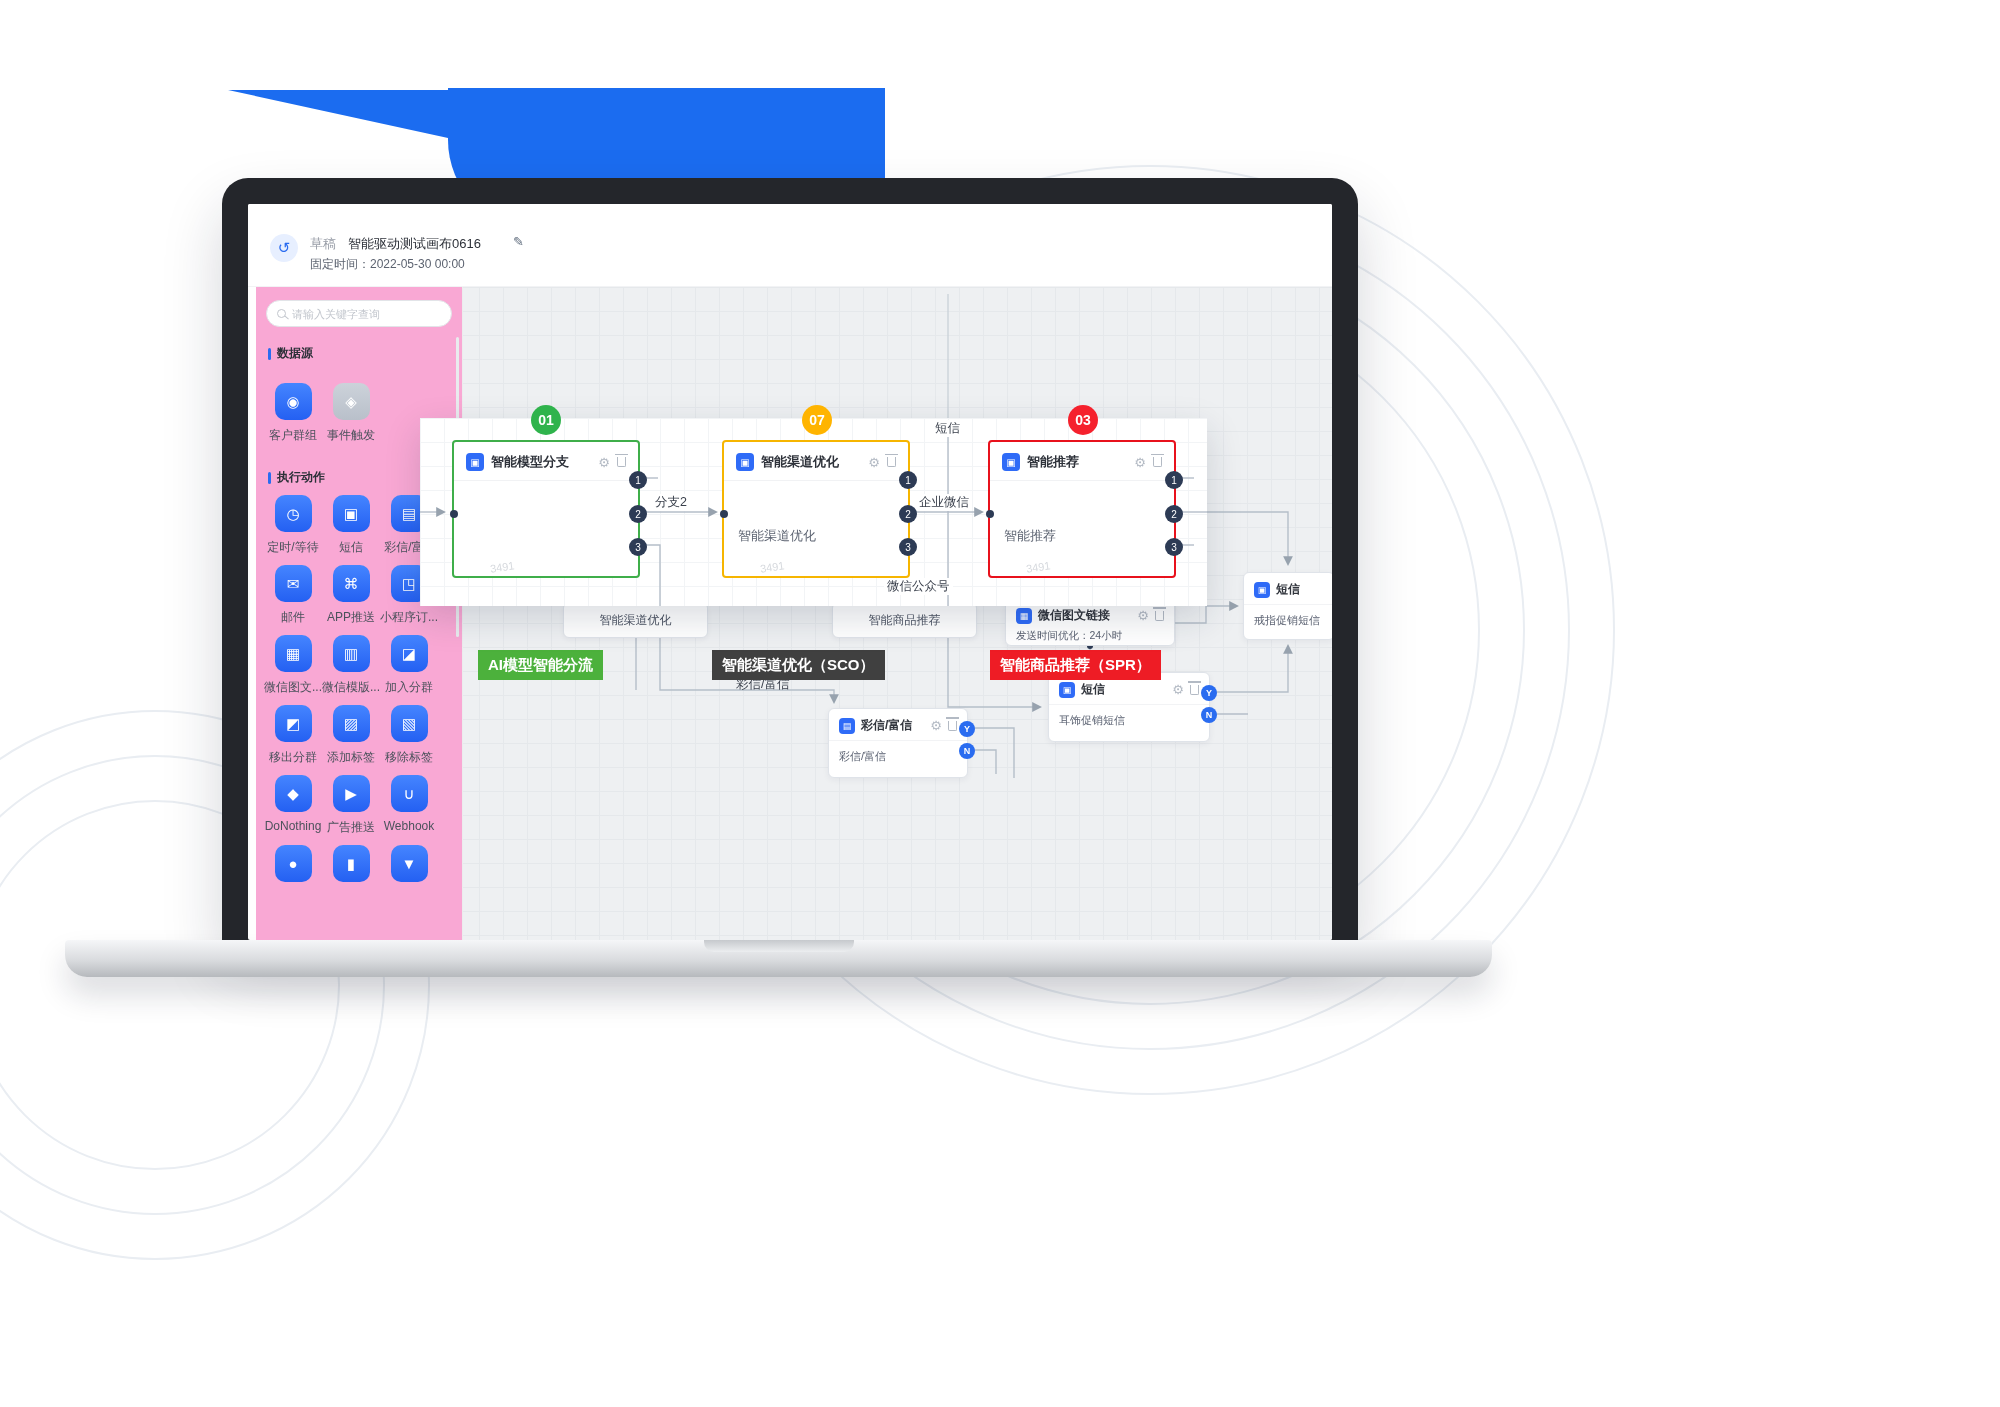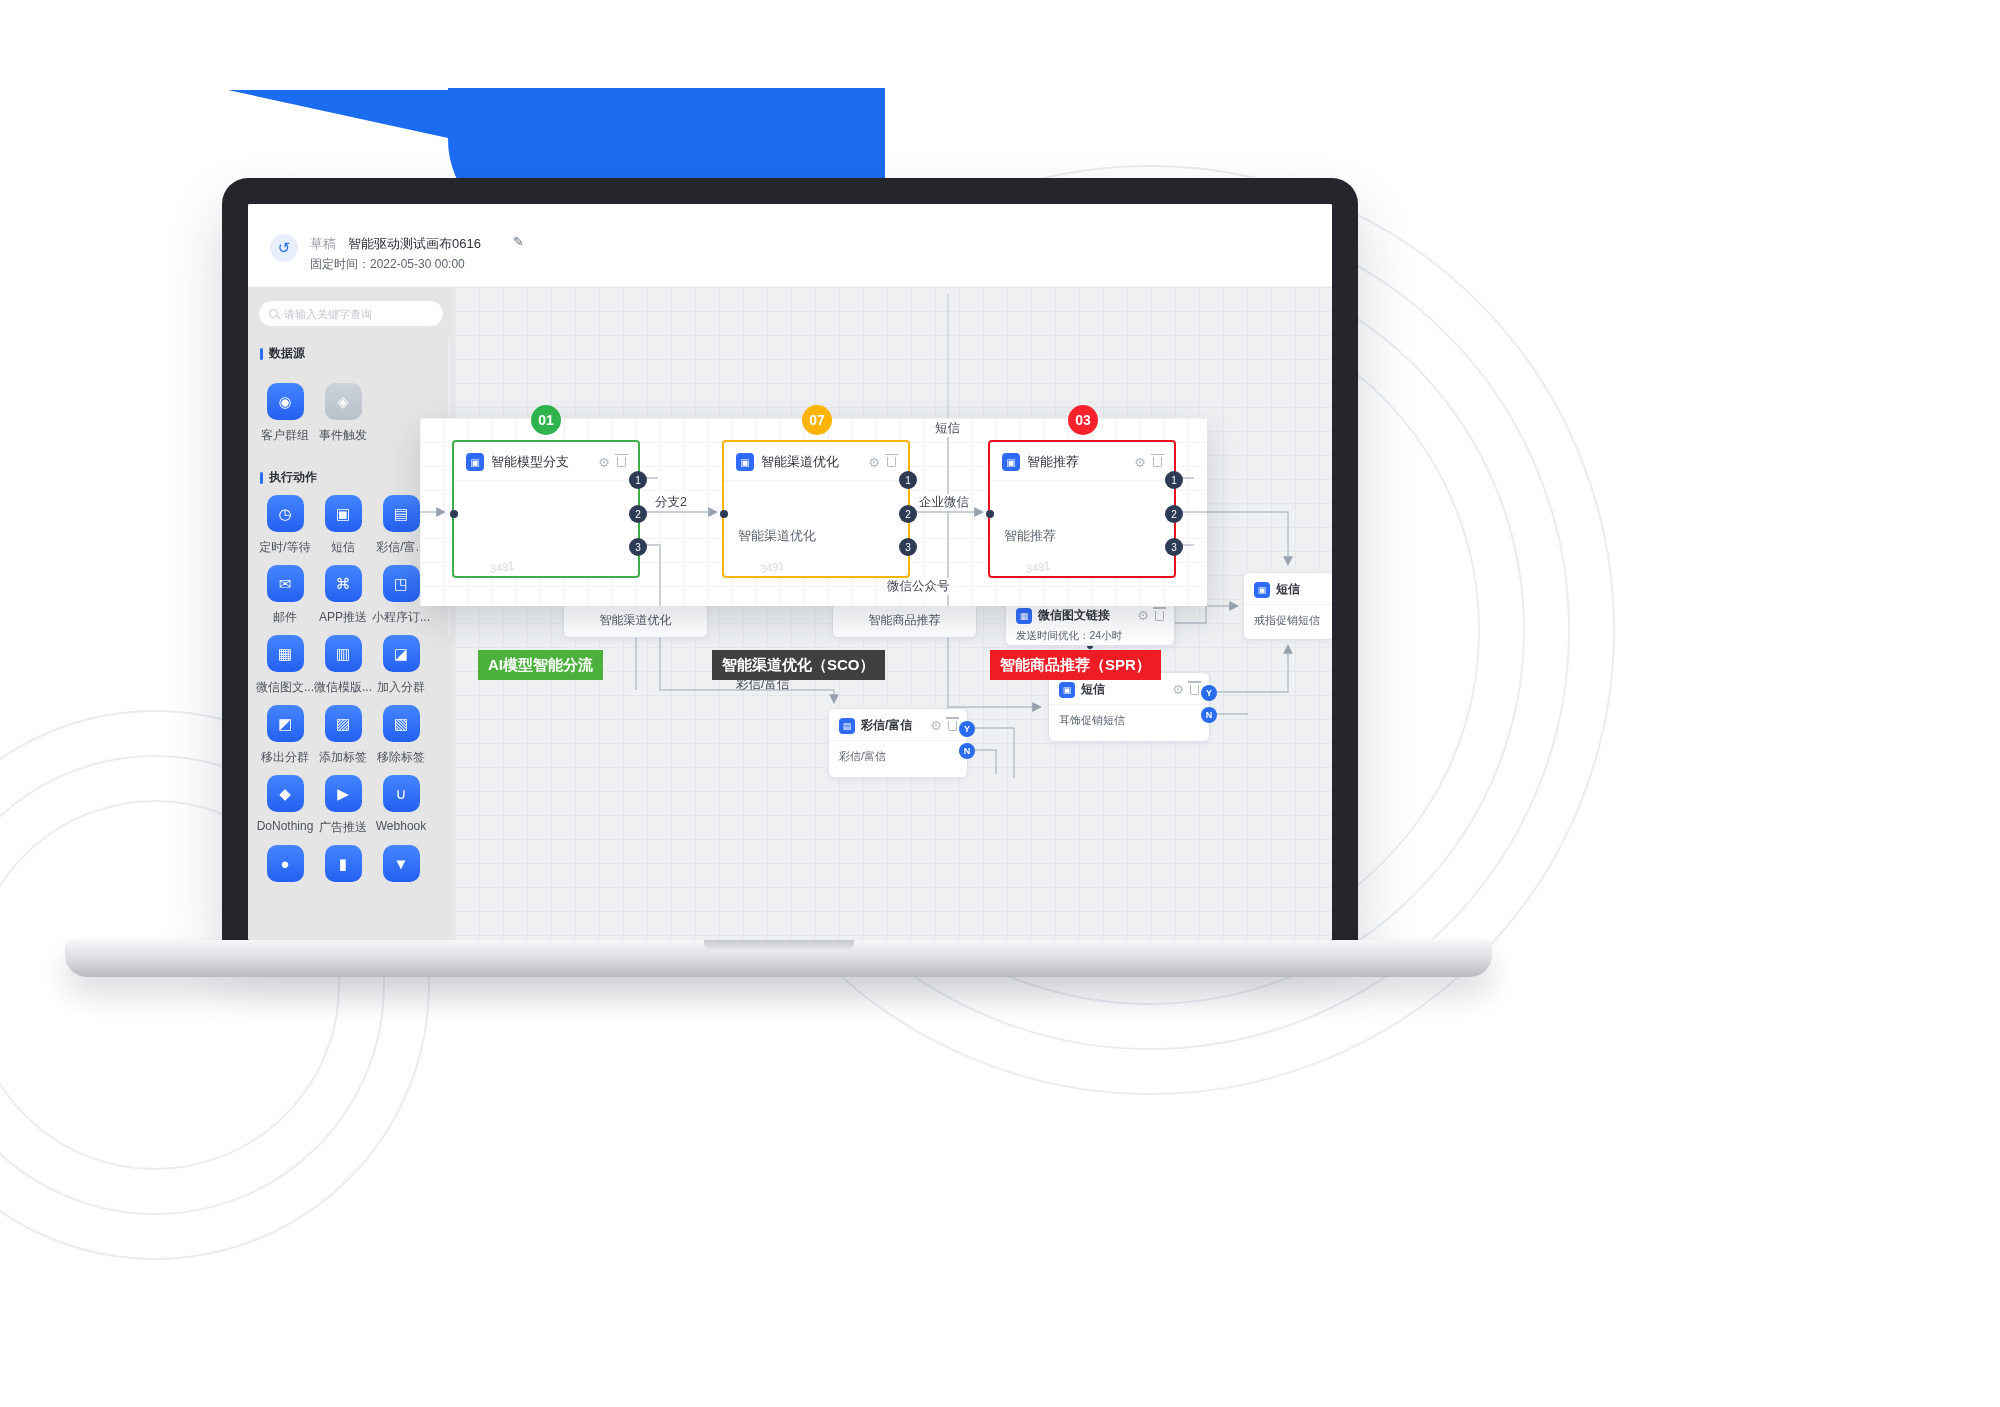--- a/index.html
+++ b/index.html
@@ -19,21 +19,21 @@
 
   
   .hdr{position:absolute;left:0;top:0;width:100%;height:83px;background:#fff;border-bottom:1px solid #f2f3f5;z-index:3}
   .back{position:absolute;left:22px;top:30px;width:28px;height:28px;border-radius:50%;background:#e7efff;color:#2a6cf0;font-size:15px;display:flex;align-items:center;justify-content:center;cursor:pointer}
   .crumb{position:absolute;left:62px;top:31px;font-size:13px;color:#979ca6}
   .hd-title{position:absolute;left:100px;top:31px;font-size:13px;color:#2c3038}
   .hd-edit{position:absolute;left:265px;top:30px;font-size:13px;color:#5e6b7c;cursor:pointer}
   .hd-time{position:absolute;left:62px;top:52px;font-size:12px;color:#5c6370}
 
   
-  .sidebar{position:absolute;left:0;top:83px;width:207px;height:653px;background:#e5e5e5;border-right:1px solid #ececee;z-index:2}
+  .sidebar{position:absolute;left:8px;top:83px;width:207px;height:653px;background:#f9a8d4;border-right:1px solid #ececee;z-index:2}
   .search{position:absolute;left:10px;top:13px;width:186px;height:27px;border:1px solid #e2e4e8;border-radius:14px;background:#fff;display:flex;align-items:center;padding:0 10px;gap:6px}
   .search input{border:none;outline:none;font-size:11px;color:#666;width:140px;background:transparent;font-family:inherit}
   .search input::placeholder{color:#c2c6cd}
   .mag{width:9px;height:9px;border:1.4px solid #c2c6cd;border-radius:50%;position:relative;flex:none}
   .mag::after{content:"";position:absolute;width:5px;height:1.4px;background:#c2c6cd;right:-4px;bottom:-1px;transform:rotate(40deg)}
   .sec{position:absolute;left:12px;font-size:12px;font-weight:bold;color:#2c3038;display:flex;align-items:center;gap:6px}
   .sec::before{content:"";width:3px;height:12px;background:#2a6cf0;border-radius:2px;display:inline-block}
   .sec.ds{top:58px}.sec.act{top:182px}
   .grid{position:absolute;left:8px;display:flex;flex-wrap:wrap;width:176px}
   .grid.ds{top:96px}
@@ -76,21 +76,21 @@
 
   
   .overlay{position:absolute;left:172px;top:214px;width:787px;height:188px;background-color:#fff;background-image:linear-gradient(#f2f4f6 1px,transparent 1px),linear-gradient(90deg,#f2f4f6 1px,transparent 1px);background-size:24px 24px;box-shadow:0 12px 34px rgba(25,35,60,.16);z-index:4}
   .osvg{position:absolute;inset:0;width:787px;height:188px;pointer-events:none}
   .bignode{position:absolute;top:22px;width:188px;height:138px;background:#fff;border-radius:4px;z-index:2}
   .bn-green{left:32px;border:2px solid #3fae4a}
   .bn-yellow{left:302px;border:2px solid #f6b500}
   .bn-red{left:568px;border:2px solid #e8111c}
   .bn-h{display:flex;align-items:center;gap:7px;padding:11px 12px 9px;border-bottom:1px solid #f1f2f4}
   .bn-ic{width:18px;height:18px;border-radius:4px;background:#2f6bf7;color:#fff;font-size:10px;display:flex;align-items:center;justify-content:center;flex:none}
-  .bn-t{font-size:13px;font-weight:normal;color:#2e323a;flex:1;white-space:nowrap}
+  .bn-t{font-size:13px;font-weight:bold;color:#2e323a;flex:1;white-space:nowrap}
   .bn-b{padding:46px 14px 0;font-size:13px;color:#5d6472;white-space:nowrap}
   .port{position:absolute;right:-9px;width:18px;height:18px;border-radius:50%;background:#2d3b55;color:#fff;font-size:10px;display:flex;align-items:center;justify-content:center;z-index:3}
   .port.p1{top:29px}.port.p2{top:63px}.port.p3{top:96px}
   .lport{position:absolute;left:-4px;top:68px;width:8px;height:8px;border-radius:50%;background:#2d3b55}
   .wm{position:absolute;left:36px;bottom:3px;font-size:11px;color:#aeb4bd;opacity:.5;transform:rotate(-8deg)}
   .badge{position:absolute;top:-13px;width:30px;height:30px;border-radius:50%;color:#fff;font-size:14px;font-weight:bold;display:flex;align-items:center;justify-content:center;z-index:5}
   .bdg-g{left:111px;background:#2fb34c}
   .bdg-y{left:382px;background:#ffb400}
   .bdg-r{left:648px;background:#f5212d}
   .olabel{position:absolute;font-size:12.5px;color:#3a404c;background:#fff;padding:0 3px;z-index:2;white-space:nowrap}

